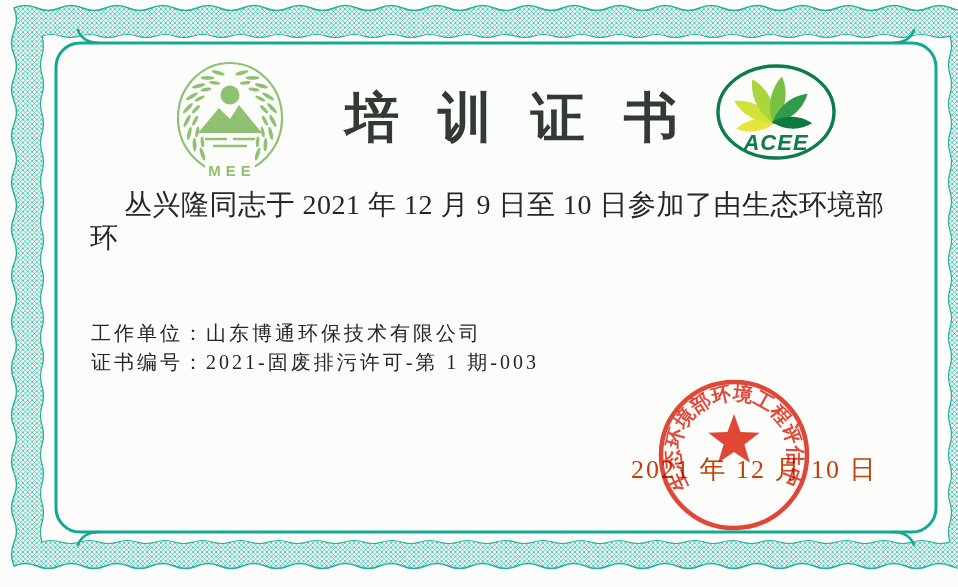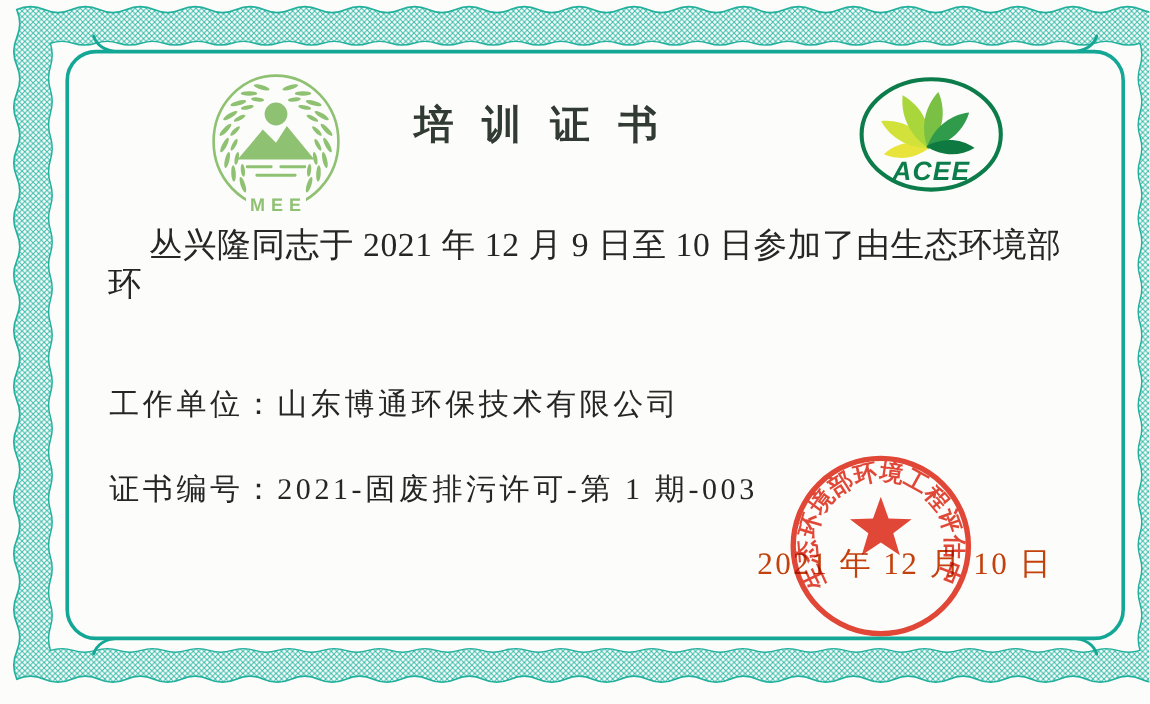--- a/index.html
+++ b/index.html
@@ -16,31 +16,31 @@
   html,body{margin:0;padding:0;background:#ffffff;}
   .page{
     position:relative;width:958px;height:587px;overflow:hidden;
     background:var(--paper);
     font-family:"Liberation Serif","DejaVu Serif",serif;
     color:var(--body-ink);
   }
   .border-svg,.frame-svg{position:absolute;left:0;top:0;width:958px;height:587px;}
   .cert-title{
     position:absolute;left:345px;top:82px;margin:0;
-    font-size:33px;font-weight:bold;letter-spacing:.72em;
+    font-size:54px;font-weight:bold;letter-spacing:.72em;
     color:var(--title-ink);white-space:nowrap;
   }
   .body-text{
     position:absolute;left:90px;top:188px;width:800px;
     font-size:28px;line-height:33px;letter-spacing:.5px;
   }
   .body-text .indent{text-indent:34px;}
-  .field{position:absolute;left:91px;font-size:25px;letter-spacing:3px;white-space:nowrap;}
+  .field{position:absolute;left:91px;font-size:20px;letter-spacing:3px;white-space:nowrap;}
   .field.work{top:320px;}
-  .field.certno{top:391px;font-family:Liberation Serif, serif;}
+  .field.certno{top:349px;font-family:Liberation Serif, serif;}
   .issue-date{
     position:absolute;left:631px;top:452px;
     font-size:26px;letter-spacing:2px;white-space:nowrap;color:#c2410c;
   }
   .seal{position:absolute;left:648px;top:369px;mix-blend-mode:multiply;opacity:.93;}
   .mee{position:absolute;left:172px;top:58px;}
   .acee{position:absolute;left:712px;top:60px;}
   .logo-text{font:bold 15px "Liberation Sans",sans-serif;}
 </style>
 </head>

